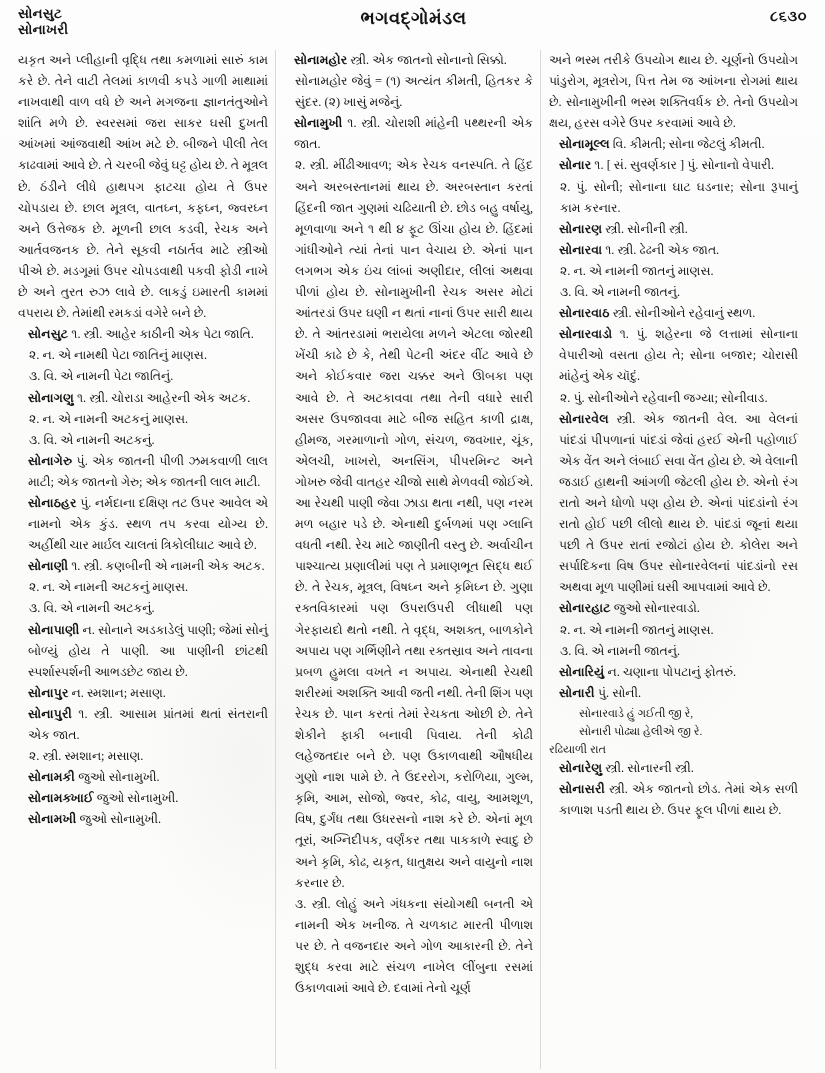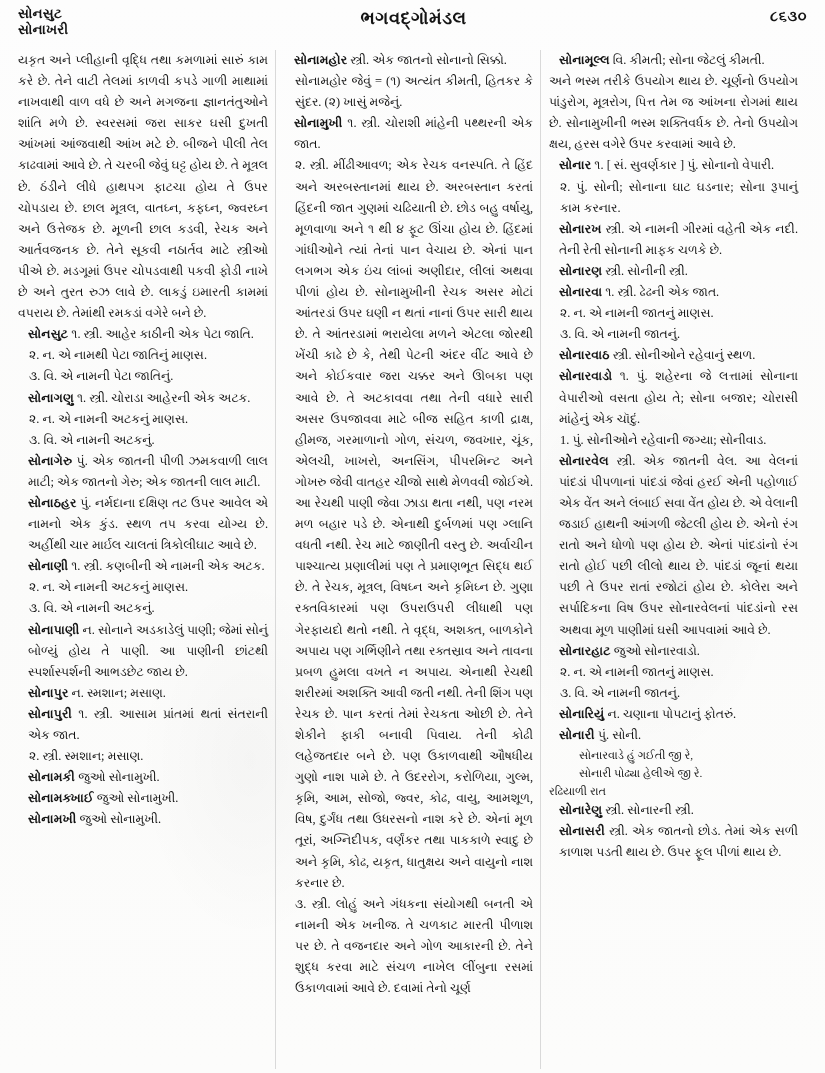--- a/index.html
+++ b/index.html
@@ -190,46 +190,43 @@
             <p class="sense">સોનામહોર જેવું = (૧) અત્યંત કીમતી, હિતકર કે સુંદર. (૨) ખાસું મજેનું.</p>
           </div>
           <div class="entry">
             <p class="hang"><span class="hw">સોનામુખી</span><span class="run"> ૧. સ્ત્રી. ચોરાશી માંહેની પથ્થરની એક જાત.</span></p>
             <p class="sense">૨. સ્ત્રી. મીંઢીઆવળ; એક રેચક વનસ્પતિ. તે હિંદ અને અરબસ્તાનમાં થાય છે. અરબસ્તાન કરતાં હિંદની જાત ગુણમાં ચઢિયાતી છે. છોડ બહુ વર્ષાયુ, મૂળવાળા અને ૧ થી ૪ ફૂટ ઊંચા હોય છે. હિંદમાં ગાંધીઓને ત્યાં તેનાં પાન વેચાય છે. એનાં પાન લગભગ એક ઇંચ લાંબાં અણીદાર, લીલાં અથવા પીળાં હોય છે. સોનામુખીની રેચક અસર મોટાં આંતરડાં ઉપર ઘણી ન થતાં નાનાં ઉપર સારી થાય છે. તે આંતરડામાં ભરાયેલા મળને એટલા જોરથી ખેંચી કાઢે છે કે, તેથી પેટની અંદર વીંટ આવે છે અને કોઈકવાર જરા ચક્કર અને ઊબકા પણ આવે છે. તે અટકાવવા તથા તેની વધારે સારી અસર ઉપજાવવા માટે બીજ સહિત કાળી દ્રાક્ષ, હીમજ, ગરમાળાનો ગોળ, સંચળ, જવખાર, ચૂંક, એલચી, ખાખરો, અનસિંગ, પીપરમિન્ટ અને ગોખરુ જેવી વાતહર ચીજો સાથે મેળવવી જોઈએ. આ રેચથી પાણી જેવા ઝાડા થતા નથી, પણ નરમ મળ બહાર પડે છે. એનાથી દુર્બળમાં પણ ગ્લાનિ વધતી નથી. રેચ માટે જાણીતી વસ્તુ છે. અર્વાચીન પાશ્ચાત્ય પ્રણાલીમાં પણ તે પ્રમાણભૂત સિદ્ધ થઈ છે. તે રેચક, મૂત્રલ, વિષઘ્ન અને કૃમિઘ્ન છે. ગુણા રક્તવિકારમાં પણ ઉપરાઉપરી લીધાથી પણ ગેરફાયદો થતો નથી. તે વૃદ્ધ, અશક્ત, બાળકોને અપાય પણ ગર્ભિણીને તથા રક્તસ્રાવ અને તાવના પ્રબળ હુમલા વખતે ન અપાય. એનાથી રેચથી શરીરમાં અશક્તિ આવી જતી નથી. તેની શિંગ પણ રેચક છે. પાન કરતાં તેમાં રેચકતા ઓછી છે. તેને શેકીને ફાકી બનાવી પિવાય. તેની કોઢી લહેજતદાર બને છે. પણ ઉકાળવાથી ઔષધીય ગુણો નાશ પામે છે. તે ઉદરરોગ, કરોળિયા, ગુલ્મ, કૃમિ, આમ, સોજો, જ્વર, કોઢ, વાયુ, આમશૂળ, વિષ, દુર્ગંધ તથા ઉધરસનો નાશ કરે છે. એનાં મૂળ તૂરાં, અગ્નિદીપક, વર્ણંકર તથા પાકકાળે સ્વાદુ છે અને કૃમિ, કોઢ, યકૃત, ધાતુક્ષય અને વાયુનો નાશ કરનાર છે.</p>
             <p class="sense">૩. સ્ત્રી. લોહું અને ગંધકના સંયોગથી બનતી એ નામની એક ખનીજ. તે ચળકાટ મારતી પીળાશ પર છે. તે વજનદાર અને ગોળ આકારની છે. તેને શુદ્ધ કરવા માટે સંચળ નાખેલ લીંબુના રસમાં ઉકાળવામાં આવે છે. દવામાં તેનો ચૂર્ણ</p>
           </div>
         </div>
       <div class="col" id="col-3">
           <div class="entry">
+            <p class="cont">અને ભસ્મ તરીકે ઉપયોગ થાય છે. ચૂર્ણનો ઉપયોગ પાંડુરોગ, મૂત્રરોગ, પિત્ત તેમ જ આંખના રોગમાં થાય છે. સોનામુખીની ભસ્મ શક્તિવર્ધક છે. તેનો ઉપયોગ ક્ષય, હરસ વગેરે ઉપર કરવામાં આવે છે.</p>
+          </div>
+          <div class="entry">
             <p class="hang"><span class="hw">સોનામૂલ્લ</span><span class="run"> વિ. કીમતી; સોના જેટલું કીમતી.</span></p>
-          </div>
-          <div class="entry">
-            <p class="cont">અને ભસ્મ તરીકે ઉપયોગ થાય છે. ચૂર્ણનો ઉપયોગ પાંડુરોગ, મૂત્રરોગ, પિત્ત તેમ જ આંખના રોગમાં થાય છે. સોનામુખીની ભસ્મ શક્તિવર્ધક છે. તેનો ઉપયોગ ક્ષય, હરસ વગેરે ઉપર કરવામાં આવે છે.</p>
           </div>
           <div class="entry">
             <p class="hang"><span class="hw">સોનાર</span><span class="run"> ૧. [ સં. સુવર્ણકાર ] પું. સોનાનો વેપારી.</span></p>
             <p class="sense">૨. પું. સોની; સોનાના ઘાટ ઘડનાર; સોના રૂપાનું કામ કરનાર.</p>
-          </div>
-          <div class="entry">
-            <p class="hang"><span class="hw">સોનારખ</span><span class="run"> સ્ત્રી. એ નામની ગીરમાં વહેતી એક નદી. તેની રેતી સોનાની માફક ચળકે છે.</span></p>
           </div>
           <div class="entry">
             <p class="hang"><span class="hw">સોનારણ</span><span class="run"> સ્ત્રી. સોનીની સ્ત્રી.</span></p>
           </div>
           <div class="entry">
             <p class="hang"><span class="hw">સોનારવા</span><span class="run"> ૧. સ્ત્રી. ઢેઢની એક જાત.</span></p>
             <p class="sense">૨. ન. એ નામની જાતનું માણસ.</p>
             <p class="sense">૩. વિ. એ નામની જાતનું.</p>
           </div>
           <div class="entry">
             <p class="hang"><span class="hw">સોનારવાઠ</span><span class="run"> સ્ત્રી. સોનીઓને રહેવાનું સ્થળ.</span></p>
           </div>
           <div class="entry">
             <p class="hang"><span class="hw">સોનારવાડો</span><span class="run"> ૧. પું. શહેરના જે લત્તામાં સોનાના વેપારીઓ વસતા હોય તે; સોના બજાર; ચોરાસી માંહેનું એક ચૉદું.</span></p>
-            <p class="sense">1. પું. સોનીઓને રહેવાની જગ્યા; સોનીવાડ.</p>
+            <p class="sense">૨. પું. સોનીઓને રહેવાની જગ્યા; સોનીવાડ.</p>
           </div>
           <div class="entry">
             <p class="hang"><span class="hw">સોનારવેલ</span><span class="run"> સ્ત્રી. એક જાતની વેલ. આ વેલનાં પાંદડાં પીપળાનાં પાંદડાં જેવાં હરઈ એની પહોળાઈ એક વેંત અને લંબાઈ સવા વેંત હોય છે. એ વેલાની જડાઈ હાથની આંગળી જેટલી હોય છે. એનો રંગ રાતો અને ધોળો પણ હોય છે. એનાં પાંદડાંનો રંગ રાતો હોઈ પછી લીલો થાય છે. પાંદડાં જૂનાં થયા પછી તે ઉપર રાતાં રજોટાં હોય છે. કોલેરા અને સર્પાદિકના વિષ ઉપર સોનારવેલનાં પાંદડાંનો રસ અથવા મૂળ પાણીમાં ઘસી આપવામાં આવે છે.</span></p>
           </div>
           <div class="entry">
             <p class="hang"><span class="hw">સોનારહાટ</span><span class="run"> જુઓ સોનારવાડો.</span></p>
           </div>
           <div class="entry">
             <p class="sense">૨. ન. એ નામની જાતનું માણસ.</p>
             <p class="sense">૩. વિ. એ નામની જાતનું.</p>

